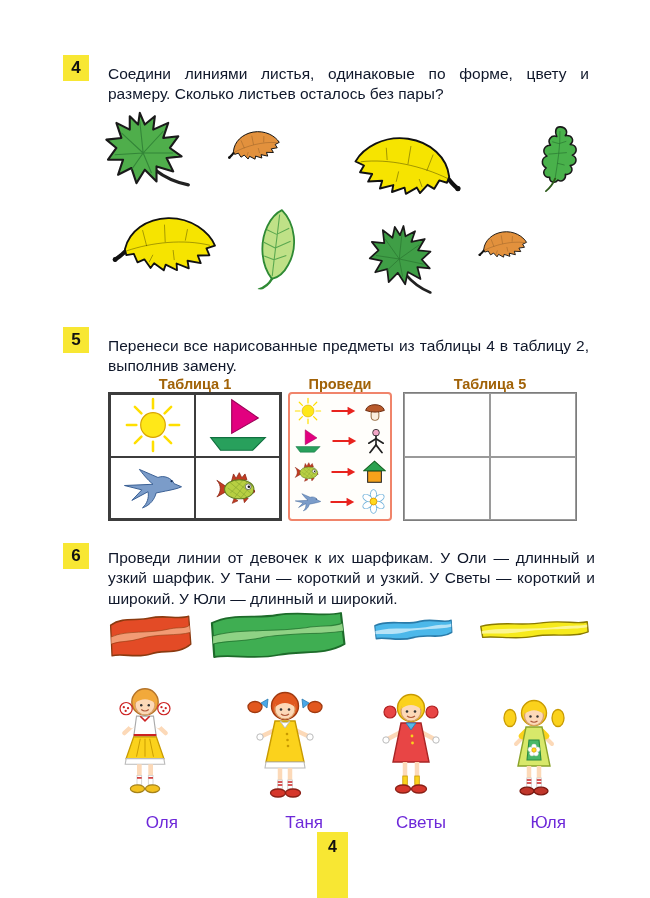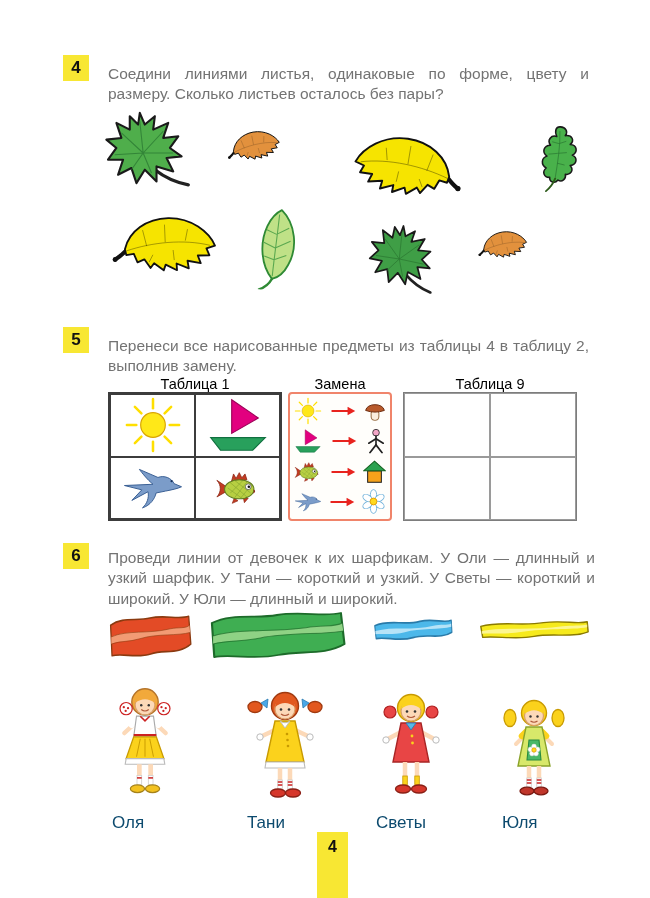--- a/index.html
+++ b/index.html
@@ -9,36 +9,36 @@
   }
   
   .badge{
     position:absolute;width:26px;height:26px;background:#f8e733;
     display:flex;align-items:center;justify-content:center;
     font-weight:bold;font-size:17px;color:#111;
   }
   
   .instr{
     position:absolute;left:108px;width:481px;
-    font-size:15.5px;line-height:1.34;text-align:justify;color:#737373;
+    font-size:15.5px;line-height:1.34;text-align:justify;color:#0f172a;
   }
   
   .leaf{position:absolute;}
   .leaf-maple-1{left:103px;top:111px;width:92px;height:84px;--leaf:#4fae4b;}
   .leaf-birch-o1{left:226px;top:126px;width:56px;height:38px;--leaf:#e2913d;transform:rotate(-6deg);}
   .leaf-birch-y1{left:350px;top:130px;width:114px;height:70px;--leaf:#f6e400;transform:scaleX(-1) rotate(-4deg);}
   .leaf-oak-1{left:538px;top:124px;width:40px;height:70px;--leaf:#49b14b;transform:rotate(4deg);}
   .leaf-birch-y2{left:112px;top:208px;width:108px;height:70px;--leaf:#f6e400;transform:rotate(3deg);}
   .leaf-simple-1{left:248px;top:207px;width:56px;height:84px;transform:rotate(6deg);}
   .leaf-maple-2{left:366px;top:224px;width:76px;height:72px;--leaf:#3f9e46;transform:rotate(12deg);}
   .leaf-birch-o2{left:477px;top:226px;width:52px;height:36px;--leaf:#e2913d;transform:rotate(-4deg);}
   
   .tbl-title{
-    position:absolute;top:376px;font-weight:normal;font-size:14.5px;
-    color:#000000;text-align:center;
+    position:absolute;top:376px;font-weight:bold;font-size:14.5px;
+    color:#a16207;text-align:center;
   }
   .grid2x2{
     position:absolute;top:392px;height:129px;width:174px;
     display:grid;grid-template-columns:1fr 1fr;grid-template-rows:1fr 1fr;
     box-sizing:border-box;
   }
   .grid-dark{border:2px solid #3c3c3c;}
   .grid-dark > div{border:1px solid #3c3c3c;}
   .grid-light{border:1.6px solid #7d7d7d;}
   .grid-light > div{border:0.8px solid #9a9a9a;}
@@ -51,21 +51,21 @@
   }
   .replace-row{display:flex;align-items:center;justify-content:space-between;height:30px;}
   
   .scarf{position:absolute;}
   .scarf-red{left:107px;top:610px;width:86px;height:52px;--scarf:#e34b26;--scarfLight:#f29b74;--scarfEdge:#8a3a10;}
   .scarf-green{left:206px;top:606px;width:142px;height:58px;--scarf:#3fae52;--scarfLight:#8fd285;--scarfEdge:#1d6b2a;}
   .scarf-blue{left:372px;top:617px;width:82px;height:26px;--scarf:#4cb8ea;--scarfLight:#c2e8f8;--scarfEdge:#2a7aa8;}
   .scarf-yellow{left:477px;top:619px;width:114px;height:22px;--scarf:#f6ea1c;--scarfLight:#fdf7a0;--scarfEdge:#8a7a00;}
   .girl{position:absolute;}
   .girl-name{
-    position:absolute;top:813px;text-align:left;font-size:17px;color:#0c4a6e;
+    position:absolute;top:813px;text-align:right;font-size:17px;color:#6d28d9;
   }
   
   .footer-band{
     position:absolute;left:317px;top:832px;width:31px;height:66px;
     background:#f8e733;display:flex;justify-content:center;
   }
   .footer-num{font-weight:bold;font-size:16px;color:#111;margin-top:6px;}
 </style>
 </head>
 <body>
@@ -202,22 +202,22 @@
       <use href="#sym-birch"></use>
     </svg>
 </div>
 
 <div class="badge" style="top:327px;left:63px">
   <span>5</span>
 </div>
 <p class="instr" style="top:320px">Перенеси все нарисованные предметы из таблицы 4 в таблицу 2, выполнив замену.</p>
 
 <div class="tbl-title" style="left:108px;width:174px">Таблица 1</div>
-<div class="tbl-title" style="left:288px;width:104px">Замена</div>
-<div class="tbl-title" style="left:403px;width:174px">Таблица 9</div>
+<div class="tbl-title" style="left:288px;width:104px">Проведи</div>
+<div class="tbl-title" style="left:403px;width:174px">Таблица 5</div>
 
 <div class="grid2x2 grid-dark" style="left:108px">
   <div>
     <svg width="62" height="58" viewBox="0 0 80 80">
         <use href="#sym-sun"></use>
       </svg>
   </div>
   <div>
     <svg width="66" height="56" viewBox="0 0 90 80">
         <use href="#sym-boat"></use>
@@ -421,19 +421,19 @@
   <path d="M27,68 L27,88 M37,68 L37,88" stroke="#fcd9b8" stroke-width="4.5"></path>
   <rect x="24.8" y="80" width="4.5" height="9" fill="#fff" stroke="#ccc" stroke-width="0.8"></rect>
   <path d="M24.8,82 L29.3,82 M24.8,85 L29.3,85" stroke="#cc2222" stroke-width="1.3"></path>
   <rect x="34.8" y="80" width="4.5" height="9" fill="#fff" stroke="#ccc" stroke-width="0.8"></rect>
   <path d="M34.8,82 L39.3,82 M34.8,85 L39.3,85" stroke="#cc2222" stroke-width="1.3"></path>
   <ellipse cx="25" cy="93" rx="7" ry="3.8" fill="#c0362b" stroke="#7a1a12" stroke-width="1.3"></ellipse>
   <ellipse cx="39" cy="93" rx="7" ry="3.8" fill="#c0362b" stroke="#7a1a12" stroke-width="1.3"></ellipse>
 </svg>
 
 <div class="girl-name" style="left:112px;width:66px">Оля</div>
-<div class="girl-name" style="left:247px;width:76px">Тани</div>
+<div class="girl-name" style="left:247px;width:76px">Таня</div>
 <div class="girl-name" style="left:376px;width:70px">Светы</div>
 <div class="girl-name" style="left:502px;width:64px">Юля</div>
 
 <div class="footer-band">
   <div class="footer-num">4</div>
 </div>
 
 </body></html>

